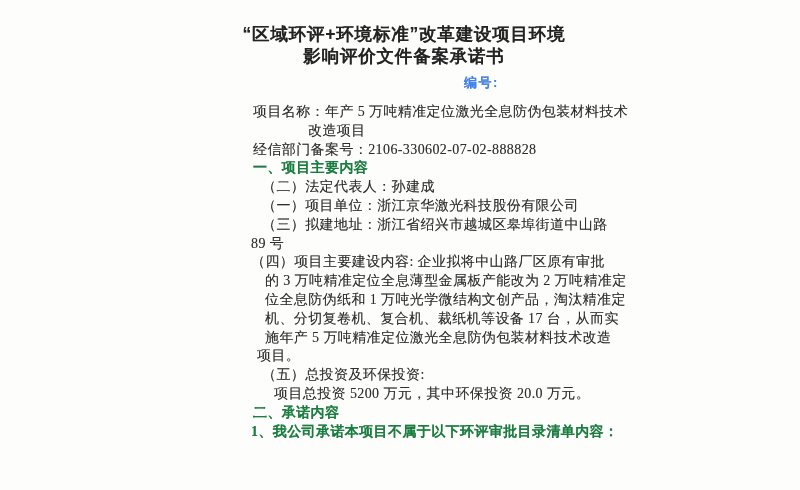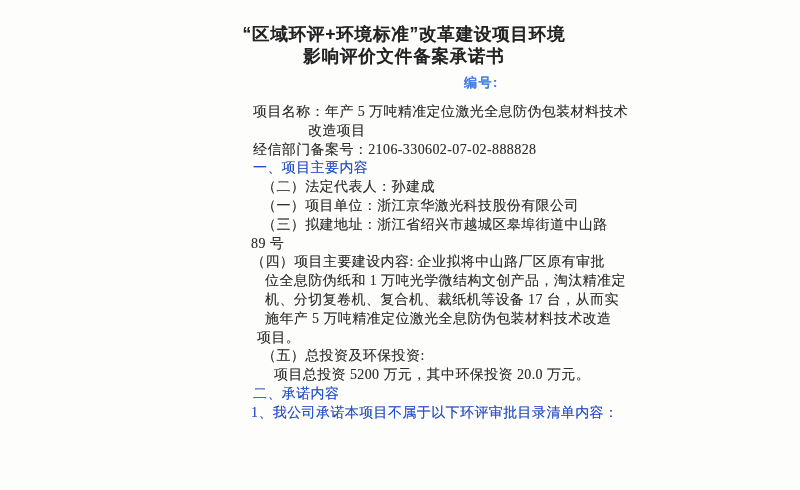--- a/index.html
+++ b/index.html
@@ -49,22 +49,22 @@
     font-size: 14px;
     letter-spacing: 0.4px;
     margin-left: 8px;
   }
   .ln {
     height: 18.8px;
     line-height: 18.8px;
     white-space: nowrap;
   }
   .bold {
-    font-weight: 400;
-    color: #1d4ed8;
+    font-weight: 700;
+    color: #15803d;
   }
   .pA { padding-left: 1px; }
   .pB { padding-left: 3px; }
   .pC { padding-left: 7px; }
   .pD { padding-left: 12px; }
   .pE { padding-left: 15px; }
   .pF { padding-left: 24px; }
   .pG { padding-left: 58px; }
 </style>
 </head>
@@ -82,20 +82,21 @@
   <div class="content">
     <div class="ln pB">项目名称：年产 5 万吨精准定位激光全息防伪包装材料技术</div>
     <div class="ln pG">改造项目</div>
     <div class="ln pB">经信部门备案号：2106-330602-07-02-888828</div>
     <div class="ln pB bold">一、项目主要内容</div>
     <div class="ln pD">（二）法定代表人：孙建成</div>
     <div class="ln pD">（一）项目单位：浙江京华激光科技股份有限公司</div>
     <div class="ln pD">（三）拟建地址：浙江省绍兴市越城区皋埠街道中山路</div>
     <div class="ln pA">89 号</div>
     <div class="ln pA">（四）项目主要建设内容: 企业拟将中山路厂区原有审批</div>
+    <div class="ln pE">的 3 万吨精准定位全息薄型金属板产能改为 2 万吨精准定</div>
     <div class="ln pE">位全息防伪纸和 1 万吨光学微结构文创产品，淘汰精准定</div>
     <div class="ln pE">机、分切复卷机、复合机、裁纸机等设备 17 台，从而实</div>
     <div class="ln pE">施年产 5 万吨精准定位激光全息防伪包装材料技术改造</div>
     <div class="ln pC">项目。</div>
     <div class="ln pD">（五）总投资及环保投资:</div>
     <div class="ln pF">项目总投资 5200 万元，其中环保投资 20.0 万元。</div>
     <div class="ln pB bold">二、承诺内容</div>
     <div class="ln pA bold">1、我公司承诺本项目不属于以下环评审批目录清单内容：</div>
   </div>
 

